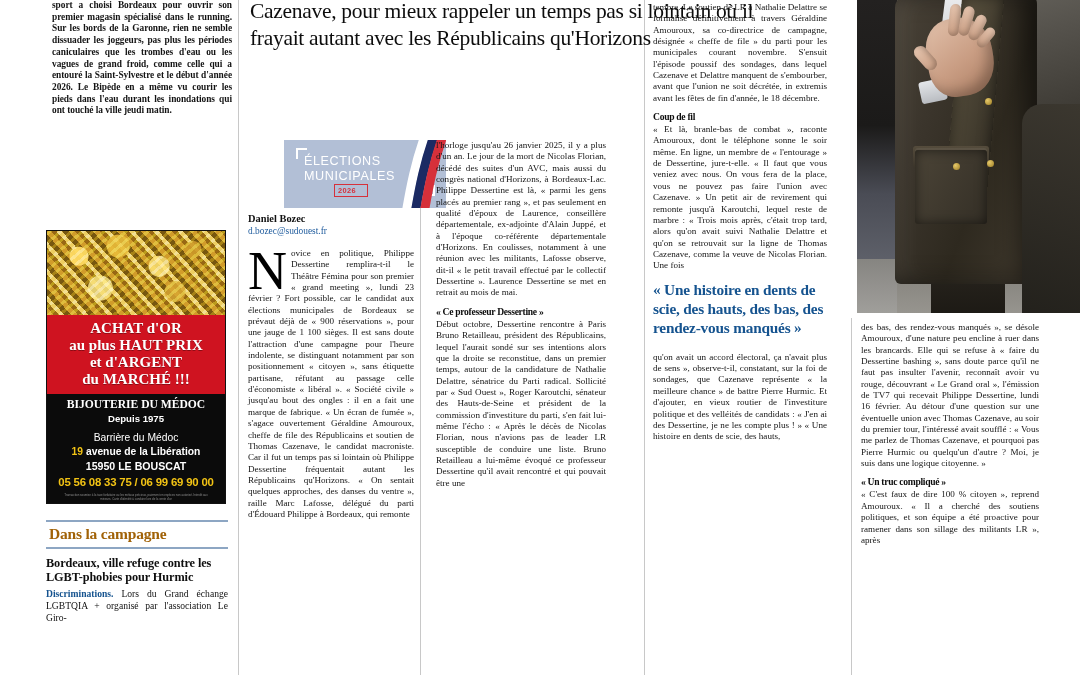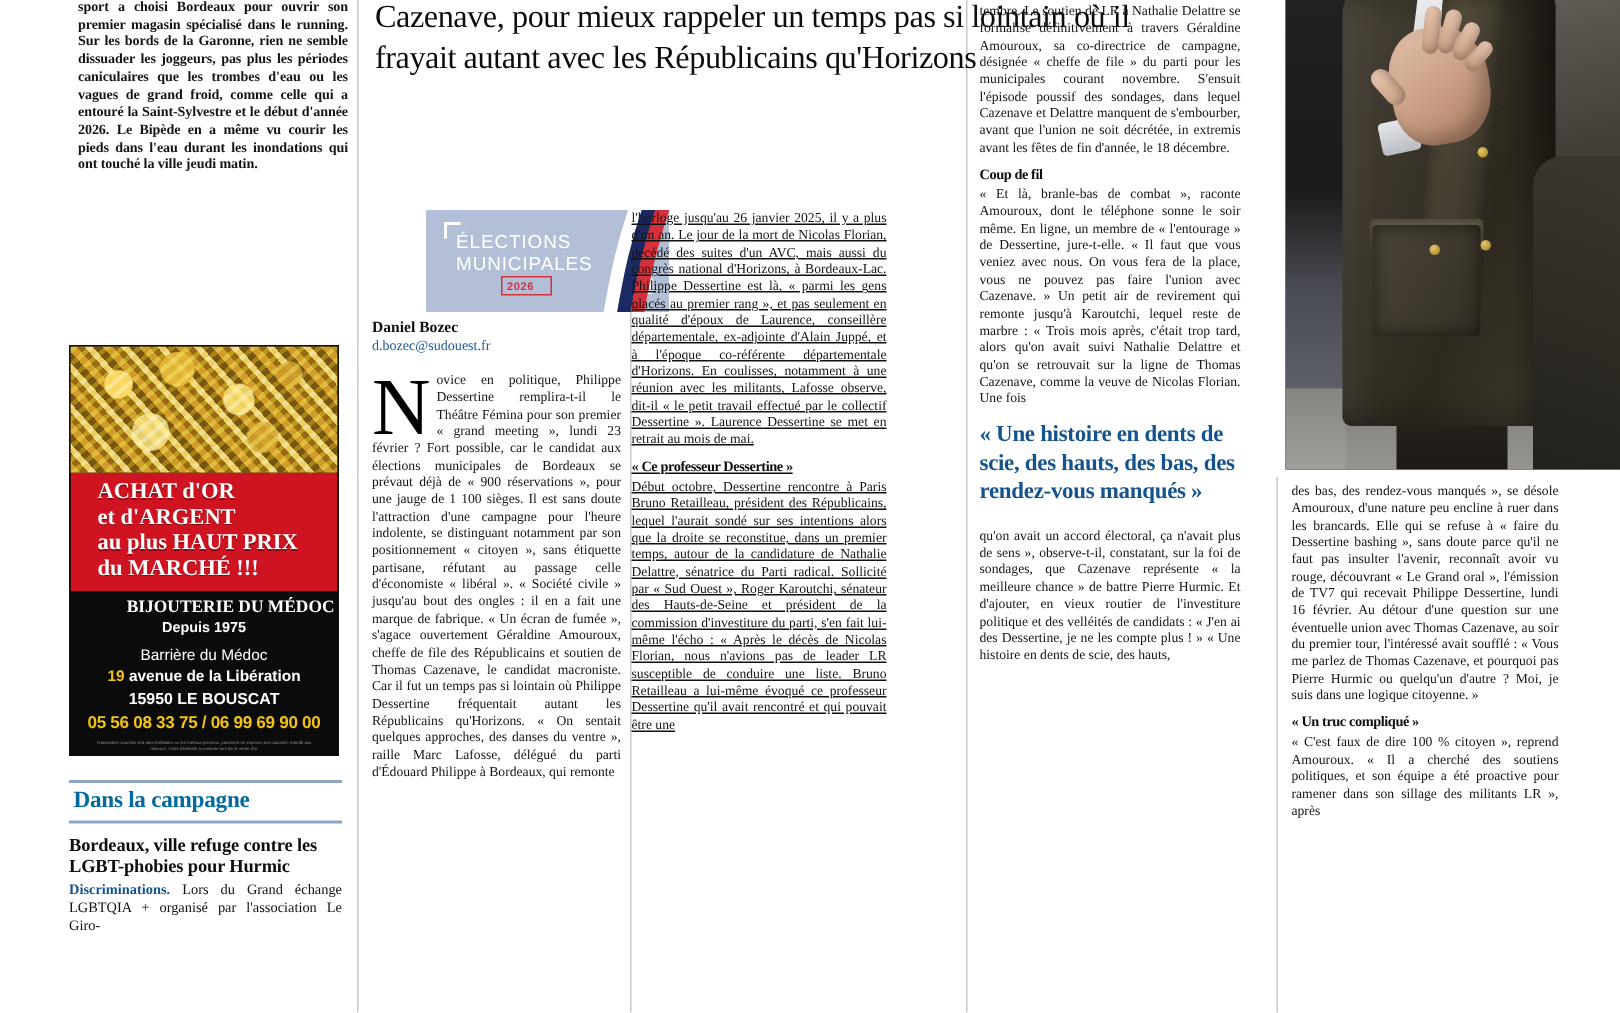--- a/index.html
+++ b/index.html
@@ -40,41 +40,41 @@
        radial-gradient(circle at 82% 22%, rgba(214,170,50,.9) 0 8px, rgba(0,0,0,0) 9px),
        radial-gradient(circle at 30% 68%, rgba(255,240,160,.8) 0 12px, rgba(0,0,0,0) 13px),
        radial-gradient(circle at 72% 72%, rgba(222,180,60,.85) 0 10px, rgba(0,0,0,0) 11px),
        repeating-linear-gradient(48deg,#d8ab33 0 5px,#a87f17 5px 9px,#f0d678 9px 13px,#8c6a12 13px 18px),
        linear-gradient(#c9a02c,#8a6a14);
   }
   .ad-photo:after{content:"";position:absolute;inset:0;
      background:
        repeating-linear-gradient(-40deg, rgba(255,255,255,.22) 0 3px, rgba(0,0,0,.18) 3px 7px);
      mix-blend-mode:overlay;}
-  .ad-red{background:#cf1320;color:#fff;text-align:left;padding:5px 18px 6px;}
+  .ad-red{background:#cf1320;color:#fff;text-align:center;padding:5px 18px 6px;}
   .ad-red div{font-family:"Liberation Serif",serif;font-weight:700;font-size:15px;line-height:17px;
      text-shadow:0 1px 0 rgba(0,0,0,.35);}
   .ad-black{background:#0b0b0b;color:#fff;text-align:center;padding:4px 2px 3px;}
-  .ad-shop{font-family:"Liberation Serif",serif;font-weight:700;font-size:11.6px;line-height:13px;text-align:right;}
+  .ad-shop{font-family:"Liberation Serif",serif;font-weight:700;font-size:11.6px;line-height:13px;}
   .ad-since{font-family:"Liberation Sans",sans-serif;font-weight:700;font-size:9.6px;line-height:13px;margin-top:1px;}
   .ad-addr1{font-family:"Liberation Sans",sans-serif;font-weight:400;font-size:10.3px;line-height:14px;margin-top:6px;}
   .ad-addr2{font-family:"Liberation Sans",sans-serif;font-weight:700;font-size:10.3px;line-height:14px;}
   .ad-addr2 .num{color:#f2c314;}
   .ad-addr3{font-family:"Liberation Sans",sans-serif;font-weight:700;font-size:10.6px;line-height:14px;}
   .ad-phone{font-family:"Liberation Sans",sans-serif;font-weight:700;font-size:11.4px;line-height:15px;
      color:#f2c314;letter-spacing:-0.2px;margin-top:2px;}
   .ad-legal{font-family:"Liberation Sans",sans-serif;font-size:2.9px;line-height:3.6px;color:#8e8e8e;
      padding:4px 10px 3px;text-align:center;}
 
   
   .rubric{position:absolute;left:46px;top:520px;width:182px;}
   .rubric .hr-top{height:2px;background:#2f5d91;opacity:.55;}
   .rubric .hr-bot{height:2px;background:#2f5d91;opacity:.55;margin-top:2px;}
   .rubric-title{font-family:"Liberation Serif",serif;font-weight:700;font-size:15.5px;line-height:22px;
-     color:#0369a1;letter-spacing:-0.2px;padding:1px 0 0 3px;}
+     color:#a16207;letter-spacing:-0.2px;padding:1px 0 0 3px;}
   .rubric-head{font-family:"Liberation Serif",serif;font-weight:700;font-size:12.3px;line-height:14.4px;
      color:#0f0f0f;margin-top:7px;letter-spacing:-0.1px;}
   .rubric-body{font-family:"Liberation Serif",serif;font-size:9.6px;line-height:11.9px;text-align:justify;margin-top:3px;}
   .rubric-body .kicker{font-weight:700;color:#15538f;}
 
   
   #col2{left:248px;width:166px;}
   .headline{
     font-family:"Liberation Serif",serif;
     font-weight:400;font-size:21.5px;line-height:27.5px;
@@ -98,21 +98,21 @@
   .byline-name{font-family:"Liberation Serif",serif;font-weight:700;font-size:10.4px;line-height:13px;color:#111;}
   .byline-mail{font-family:"Liberation Serif",serif;font-size:9.4px;line-height:12px;color:#1d5a9c;}
 
   .dropcap-p{position:relative;}
   .dropcap-p .dc{
     float:left;font-family:"Liberation Serif",serif;font-weight:400;
     font-size:54px;line-height:40px;padding:2px 4px 0 0;margin-top:1px;color:#000;
   }
 
   
-  #col3{left:421px;width:170px;text-decoration:underline;}
+  #col3{left:436px;width:170px;}
   #col4{left:653px;width:174px;}
   #col5{left:861px;width:178px;}
 
   .subhead{font-family:"Liberation Serif",serif;font-weight:700;font-size:9.6px;line-height:12px;
      letter-spacing:-0.3px;color:#0d0d0d;margin:7px 0 1px;}
 
   .pullquote{
     font-family:"Liberation Serif",serif;font-weight:700;
     font-size:15.3px;line-height:19.4px;color:#15538f;letter-spacing:-0.2px;
     margin:8px 0 14px;
@@ -173,22 +173,22 @@
   <div class="vrule" style="left:851px;top:318px;height:357px;"></div>
 
   <div class="col" id="col1">
     <p class="body-txt">sport a choisi Bordeaux pour ouvrir son premier magasin spécialisé dans le running. Sur les bords de la Garonne, rien ne semble dissuader les joggeurs, pas plus les périodes caniculaires que les trombes d'eau ou les vagues de grand froid, comme celle qui a entouré la Saint-Sylvestre et le début d'année 2026. Le Bipède en a même vu courir les pieds dans l'eau durant les inondations qui ont touché la ville jeudi matin.</p>
   </div>
 
   <div class="ad">
     <div class="ad-photo"></div>
     <div class="ad-red">
       <div>ACHAT d'OR</div>
+      <div>au plus HAUT PRIX</div>
       <div>et d'ARGENT</div>
-      <div>au plus HAUT PRIX</div>
       <div>du MARCHÉ !!!</div>
     </div>
     <div class="ad-black">
       <div class="ad-shop">BIJOUTERIE DU MÉDOC</div>
       <div class="ad-since">Depuis 1975</div>
       <div class="ad-addr1">Barrière du Médoc</div>
       <div class="ad-addr2"><span class="num">19</span><span> avenue de la Libération</span></div>
       <div class="ad-addr3">15950 LE BOUSCAT</div>
       <div class="ad-phone">05 56 08 33 75 / 06 99 69 90 00</div>
       <div class="ad-legal">Transaction soumise à la taxe forfaitaire ou les métaux précieux, paiement en espèces non autorisé. Interdit aux mineurs. Carte d'identité à conduire lors de la vente d'or</div>

